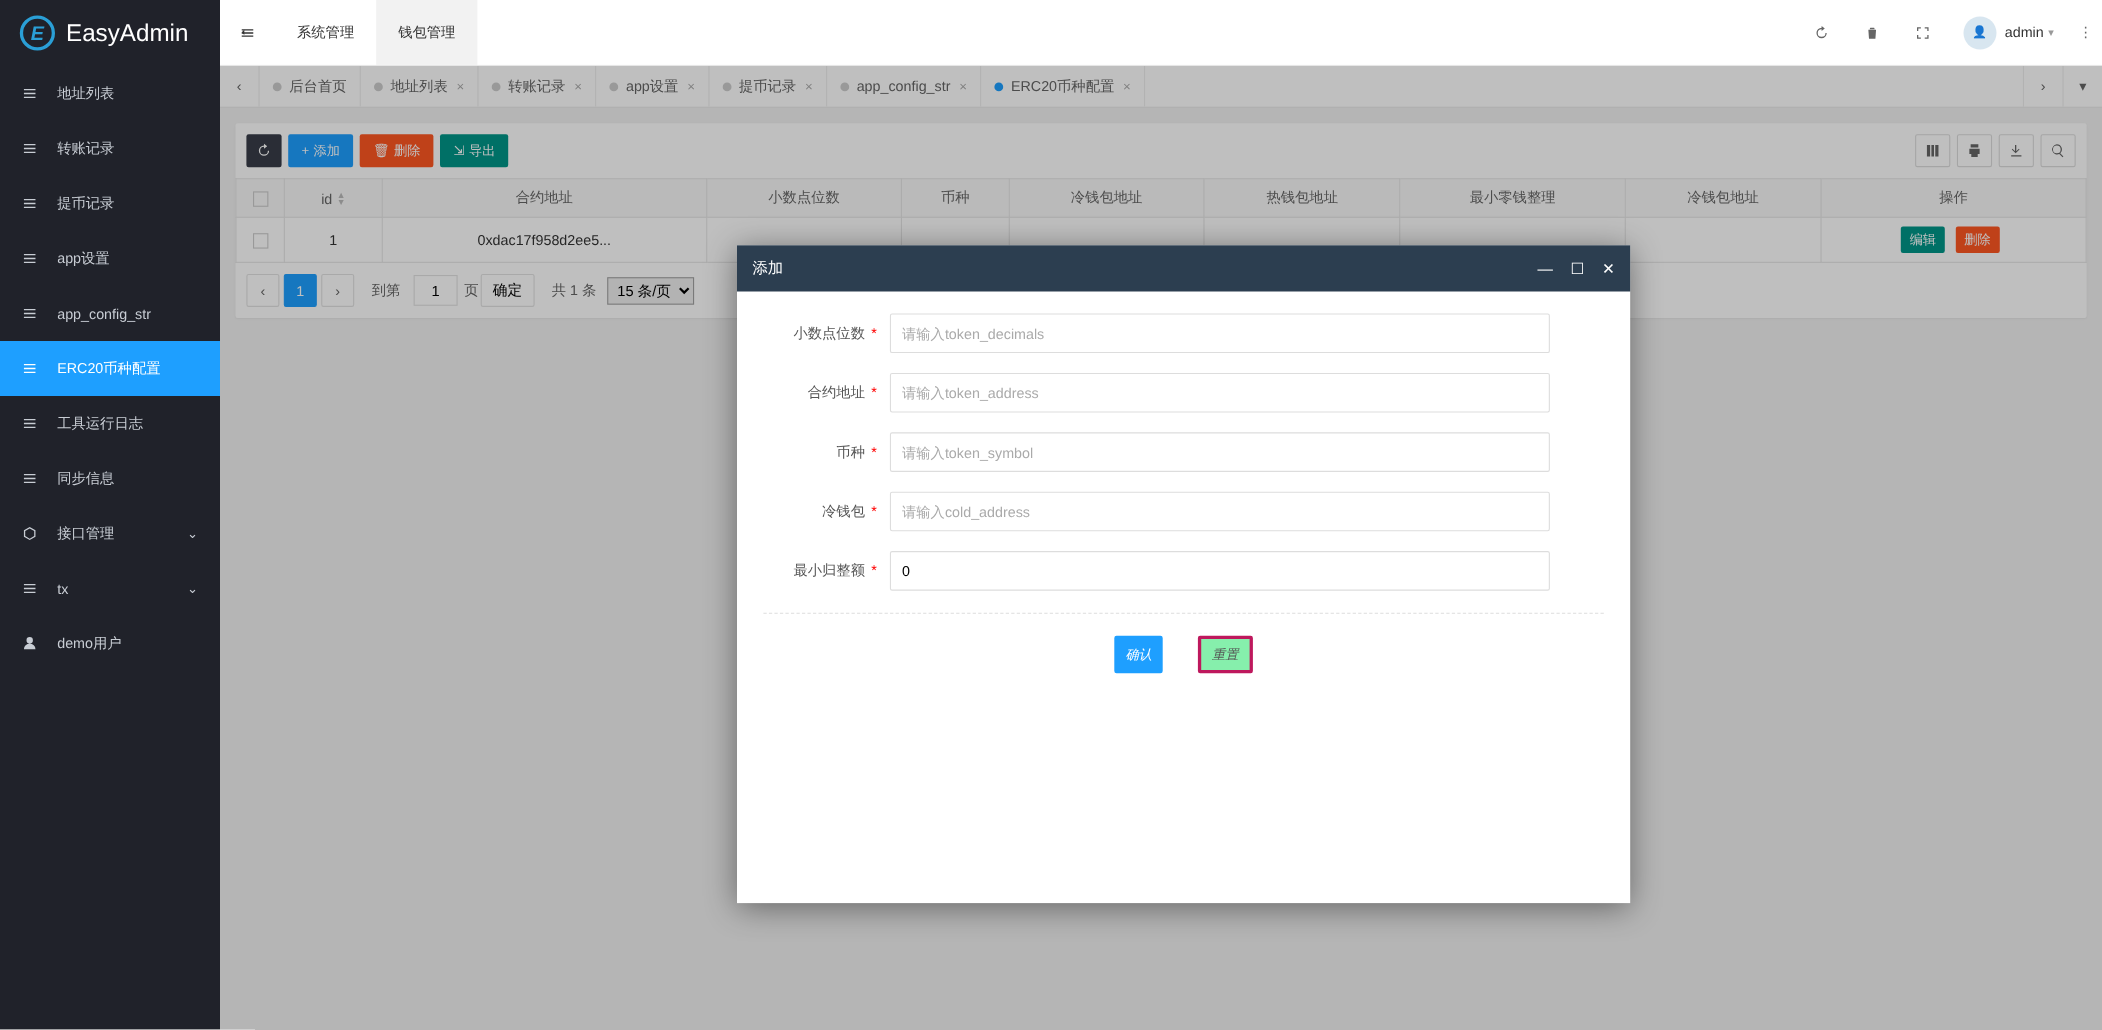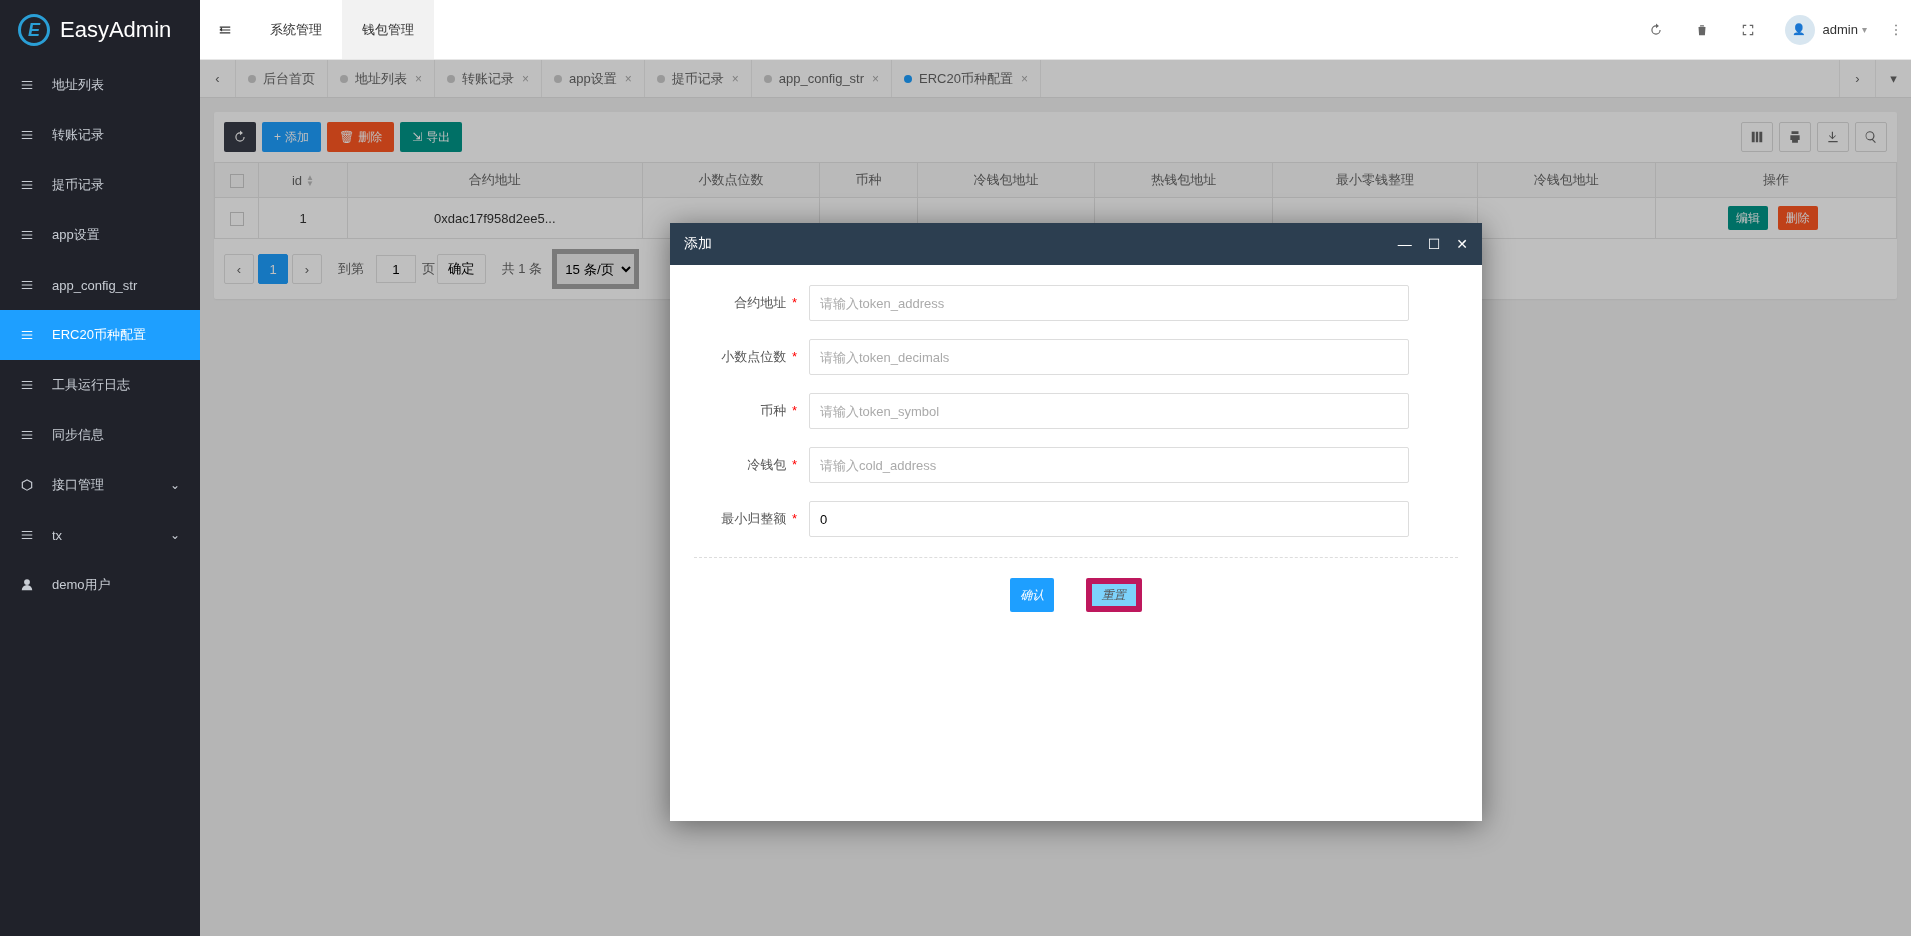--- a/index.html
+++ b/index.html
@@ -58,40 +58,40 @@
 th, td { border: 1px solid #e6e6e6; padding: 8px 10px; text-align: center; font-size: 13px; background: #fff; margin-left: 44px; }
 th { background: #f8f8f8; font-weight: 400; color: #666; white-space: nowrap; }
 .checkbox { width: 14px; height: 14px; border: 1px solid #ccc; display: inline-block; vertical-align: middle; }
 .sort-icons { display: inline-flex; flex-direction: column; margin-left: 4px; font-size: 8px; line-height: 6px; color: #bbb; vertical-align: middle; }
 
 
 .pagination { display: flex; align-items: center; padding: 10px; font-size: 13px; color: #666; }
 .page-btn { min-width: 30px; height: 30px; border: 1px solid #e2e2e2; display: flex; align-items: center; justify-content: center; margin-right: 4px; cursor: pointer; background: #fff; border-radius: 2px; }
 .page-btn.active { background: #1e9fff; color: #fff; border-color: #1e9fff; }
 .page-input { width: 40px; height: 28px; border: 1px solid #e2e2e2; text-align: center; margin: 0 6px; }
-.page-select { height: 40px; border: 5px solid #a3a3a3; margin-left: 10px; padding: 0 4px; }
+.page-select { height: 25px; border: 1px solid #a3a3a3; margin-left: 10px; padding: 0 4px; }
 
 
 .overlay { position: absolute; top: 60px; left: 200px; right: 0; bottom: 0; background: rgba(0,0,0,0.25); }
 
 
 .dialog { position: absolute; top: 223px; left: 670px; width: 812px; height: 598px; background: #fff; box-shadow: 0 4px 28px rgba(0,0,0,0.45); display: flex; flex-direction: column; }
 .dialog-header { height: 42px; background: #2c3e50; color: #fff; display: flex; align-items: center; padding: 0 14px; font-size: 14px; }
 .dialog-header .dh-actions { margin-left: auto; display: flex; gap: 16px; }
 .dialog-header .dh-actions span { cursor: pointer; font-size: 14px; }
 .dialog-body { flex: 1; padding: 20px 24px; overflow-y: auto; }
 .form-row { display: flex; align-items: center; margin-bottom: 18px; }
 .form-row label { width: 115px; text-align: right; padding-right: 12px; color: #555; font-size: 13px; }
 .form-row label .req { color: red; margin-left: 2px; }
 .form-row input { flex: 0 0 600px; height: 36px; border: 1px solid #ddd; padding: 0 10px; font-size: 13px; border-radius: 2px; }
 .form-row input::placeholder { color: #aaa; }
 .divider { border: none; border-top: 1px dashed #ddd; margin: 20px 0; }
 .form-actions { text-align: center; }
 .form-actions .btn { height: 34px; padding: 0 10px; margin: 0 14px; font-style: italic; }
-.btn-normal { background: #7dd3fc; border: 6px solid #be185d; color: #555; }
+.btn-normal { background: #86efac; border: 3px solid #be185d; color: #555; }
 
 
 .icon { width: 14px; height: 14px; fill: currentColor; }
 </style>
 </head>
 <body>
 
 <div class="app">
 
   <div class="sidebar">
@@ -377,26 +377,26 @@
     <div class="dialog-header">
       <span>添加</span>
       <div class="dh-actions">
         <span>—</span>
         <span>☐</span>
         <span>✕</span>
       </div>
     </div>
     <div class="dialog-body">
       <div class="form-row">
+        <label><span>小数点位数</span> <span class="req">*</span></label>
+        <input placeholder="请输入token_decimals" style="">
+      </div>
+      <div class="form-row">
         <label><span>合约地址</span> <span class="req">*</span></label>
         <input placeholder="请输入token_address" style="">
-      </div>
-      <div class="form-row">
-        <label><span>小数点位数</span> <span class="req">*</span></label>
-        <input placeholder="请输入token_decimals" style="">
       </div>
       <div class="form-row">
         <label><span>币种</span> <span class="req">*</span></label>
         <input placeholder="请输入token_symbol" style="">
       </div>
       <div class="form-row">
         <label><span>冷钱包</span> <span class="req">*</span></label>
         <input placeholder="请输入cold_address" style="">
       </div>
       <div class="form-row">

